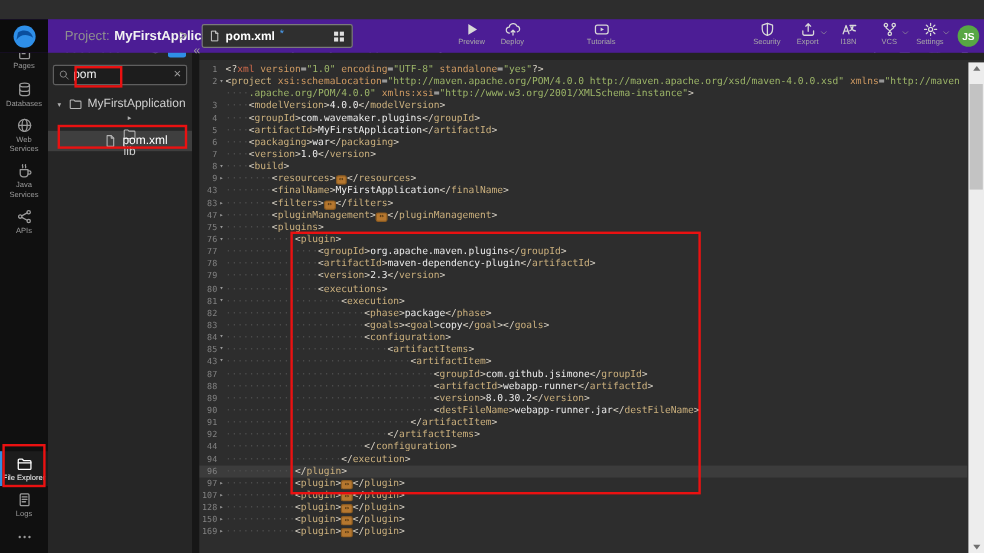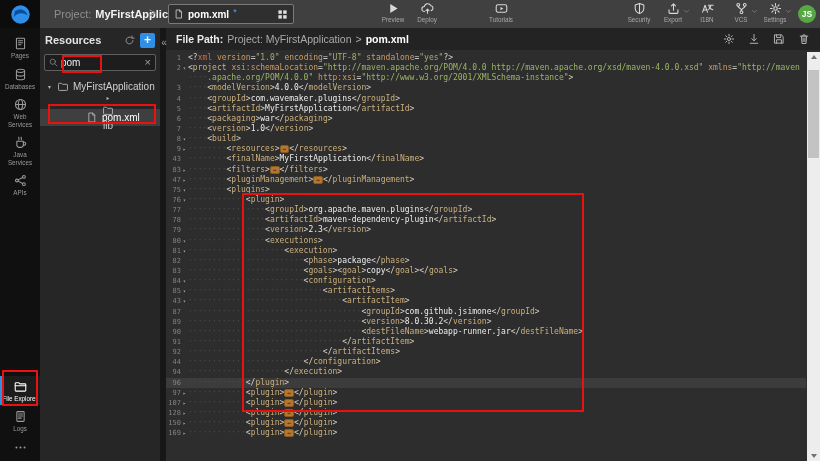--- a/index.html
+++ b/index.html
@@ -3,21 +3,21 @@
 <meta charset="utf-8">
 <style>
   html,body{margin:0;padding:0;background:#0b0b0b}
   *{box-sizing:border-box}
   .screen{position:relative;width:820px;height:461px;background:#2d2d2d;overflow:hidden;
     font-family:"Liberation Sans",sans-serif;-webkit-font-smoothing:antialiased}
   .ic{display:inline-flex}
   .ic svg{width:100%;height:100%;stroke:currentColor;fill:none;stroke-width:1.3;stroke-linecap:round;stroke-linejoin:round}
 
   
-  #topbar{position:absolute;left:0;top:0;right:0;height:28px;background:#404040;z-index:6}
+  #topbar{position:absolute;left:0;top:16px;right:0;height:28px;background:#4c1d95;z-index:6}
   #logo{position:absolute;left:0;top:0;width:40px;height:28px;background:#0c0c0c;display:flex;align-items:center;justify-content:center}
   #logo .ic{width:21px;height:21px}
   #proj{position:absolute;left:54px;top:0;height:28px;display:flex;align-items:center;font-size:11px;gap:4px}
   #proj .plabel{color:#8f8f8f}
   #proj .pname{color:#f2f2f2;font-weight:bold}
   #tb-chev{position:absolute;left:149px;top:6px;color:#8a8a8a;font-size:12px}
   #tab{position:absolute;left:168px;top:4px;width:126px;height:20px;background:#2f2f2f;border:1px solid #7a7a7a;
       border-radius:2px;display:flex;align-items:center;padding:0 5px;gap:4px}
   #tab .ic{width:10px;height:12px;color:#cfcfcf}
   #tab .tname{color:#fff;font-size:10px;font-weight:bold}
@@ -409,21 +409,21 @@
           <span class="lcode"><span class="pun">&lt;?</span><span class="pi">xml</span><span class="txt"> </span><span class="attr">version</span><span class="txt">=</span><span class="str">"1.0"</span><span class="txt"> </span><span class="attr">encoding</span><span class="txt">=</span><span class="str">"UTF-8"</span><span class="txt"> </span><span class="attr">standalone</span><span class="txt">=</span><span class="str">"yes"</span><span class="pun">?&gt;</span></span>
         </div>
         <div class="crow">
           <span class="lnum">2</span>
           <span class="lfold">▾</span>
           <span class="lcode"><span class="pun">&lt;</span><span class="tag">project</span><span class="txt"> </span><span class="attr">xsi:schemaLocation</span><span class="txt">=</span><span class="str">"http://maven.apache.org/POM/4.0.0 http://maven.apache.org/xsd/maven-4.0.0.xsd"</span><span class="txt"> </span><span class="attr">xmlns</span><span class="txt">=</span><span class="str">"http://maven</span></span>
         </div>
         <div class="crow">
           <span class="lnum"></span>
           <span class="lfold"></span>
-          <span class="lcode"><span class="ind">····</span><span class="str">.apache.org/POM/4.0.0"</span><span class="txt"> </span><span class="attr">http:xsi</span><span class="txt">=</span><span class="str">"http://www.w3.org/2001/XMLSchema-instance"</span><span class="pun">&gt;</span></span>
+          <span class="lcode"><span class="ind">····</span><span class="str">.apache.org/POM/4.0.0"</span><span class="txt"> </span><span class="attr">xmlns:xsi</span><span class="txt">=</span><span class="str">"http://www.w3.org/2001/XMLSchema-instance"</span><span class="pun">&gt;</span></span>
         </div>
         <div class="crow">
           <span class="lnum">3</span>
           <span class="lfold"></span>
           <span class="lcode"><span class="ind">····</span><span class="pun">&lt;</span><span class="tag">modelVersion</span><span class="pun">&gt;</span><span class="txt">4.0.0</span><span class="pun">&lt;/</span><span class="tag">modelVersion</span><span class="pun">&gt;</span></span>
         </div>
         <div class="crow">
           <span class="lnum">4</span>
           <span class="lfold"></span>
           <span class="lcode"><span class="ind">····</span><span class="pun">&lt;</span><span class="tag">groupId</span><span class="pun">&gt;</span><span class="txt">com.wavemaker.plugins</span><span class="pun">&lt;/</span><span class="tag">groupId</span><span class="pun">&gt;</span></span>
@@ -525,20 +525,25 @@
         </div>
         <div class="crow">
           <span class="lnum">43</span>
           <span class="lfold">▾</span>
           <span class="lcode"><span class="ind">································</span><span class="pun">&lt;</span><span class="tag">artifactItem</span><span class="pun">&gt;</span></span>
         </div>
         <div class="crow">
           <span class="lnum">87</span>
           <span class="lfold"></span>
           <span class="lcode"><span class="ind">····································</span><span class="pun">&lt;</span><span class="tag">groupId</span><span class="pun">&gt;</span><span class="txt">com.github.jsimone</span><span class="pun">&lt;/</span><span class="tag">groupId</span><span class="pun">&gt;</span></span>
+        </div>
+        <div class="crow">
+          <span class="lnum">88</span>
+          <span class="lfold"></span>
+          <span class="lcode"><span class="ind">····································</span><span class="pun">&lt;</span><span class="tag">artifactId</span><span class="pun">&gt;</span><span class="txt">webapp-runner</span><span class="pun">&lt;/</span><span class="tag">artifactId</span><span class="pun">&gt;</span></span>
         </div>
         <div class="crow">
           <span class="lnum">89</span>
           <span class="lfold"></span>
           <span class="lcode"><span class="ind">····································</span><span class="pun">&lt;</span><span class="tag">version</span><span class="pun">&gt;</span><span class="txt">8.0.30.2</span><span class="pun">&lt;/</span><span class="tag">version</span><span class="pun">&gt;</span></span>
         </div>
         <div class="crow">
           <span class="lnum">90</span>
           <span class="lfold"></span>
           <span class="lcode"><span class="ind">····································</span><span class="pun">&lt;</span><span class="tag">destFileName</span><span class="pun">&gt;</span><span class="txt">webapp-runner.jar</span><span class="pun">&lt;/</span><span class="tag">destFileName</span><span class="pun">&gt;</span></span>

